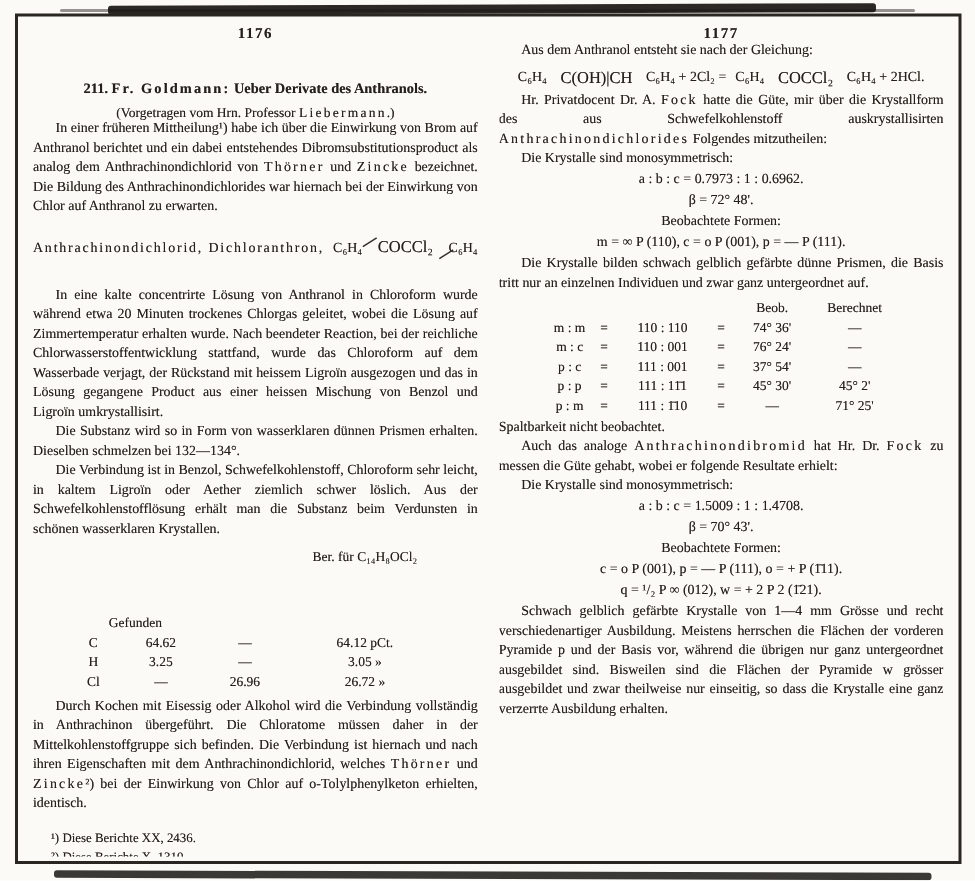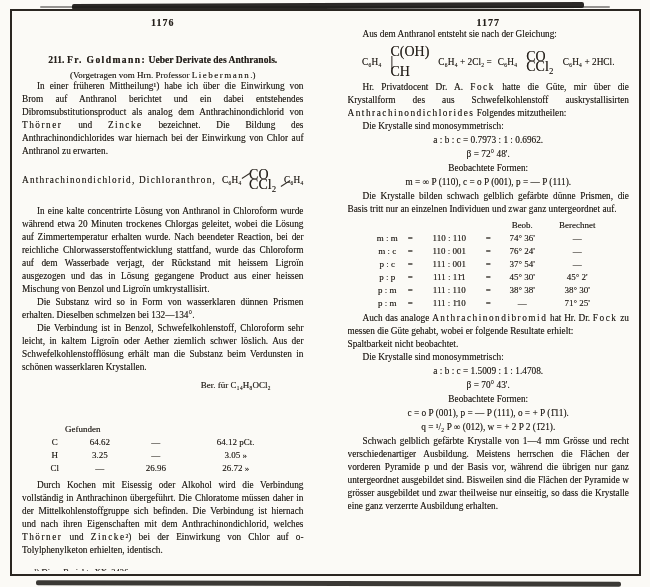--- a/index.html
+++ b/index.html
@@ -13,38 +13,38 @@
   .frame {
     position:absolute; left:10px; top:9px; right:9px; bottom:11px;
     border:2px solid #2a2621; pointer-events:none;
   }
   .smudge { position:absolute; background:#191613; border-radius:2px; }
   .smudge-top { top:3px; left:72px; width:512px; height:6px; transform:rotate(-0.2deg); opacity:.92; }
   .smudge-top2 { top:6px; left:40px; width:570px; height:2px; opacity:.45; }
   .smudge-bottom { bottom:1px; left:36px; width:585px; height:5px; transform:rotate(0.15deg); opacity:.85; }
   .pages {
     position:absolute; left:22px; right:21px; top:14px; bottom:16px;
-    display:flex; gap:44px;
+    display:flex; gap:14px;
   }
   .col { flex:1 1 0; overflow:hidden; min-width:0; }
   .pagenum { text-align:center; font-size:10px; font-weight:bold; letter-spacing:1px; margin-top:3px; }
   .title { margin-top:25px; text-align:center; font-size:9.6px; font-weight:bold; line-height:13px; }
   .title .sp { letter-spacing:1.4px; }
   .subtitle { margin-top:4px; text-align:center; font-size:9px; }
   p.body { margin:0; font-size:9.3px; line-height:13px; text-align:justify; }
   p.ind { text-indent:15px; }
   .sp { letter-spacing:1.5px; }
   .mt4 { margin-top:4px; } .mt8 { margin-top:8px; } .mt12 { margin-top:12px; }
   .center-line { text-align:center; font-size:9.3px; line-height:13px; margin:1px 0; }
   
   .formula-line {
     margin:12px 0 16px 0; display:flex; align-items:center; font-size:9.3px; white-space:nowrap;
   }
   .chem-label { letter-spacing:1.2px; margin-right:6px; }
-  .stack { display:inline-flex; flex-direction:column; align-items:flex-start; font-size:14px; line-height:9.5px; margin:0 3px; }
+  .stack { display:inline-flex; flex-direction:row; align-items:flex-start; font-size:11px; line-height:9.5px; margin:0 3px; }
   .bond { display:inline-block; width:10px; height:10px; position:relative; }
   .bond::after { content:""; position:absolute; left:0; top:4px; width:11px; height:1px; background:#35302a; }
   .bond.up::after { transform:rotate(-33deg); }
   .bond.lo { margin-top:8px; } .bond.hi { margin-bottom:8px; }
   .equation { display:flex; align-items:center; justify-content:center; font-size:9.3px; margin:6px 0 4px 0; white-space:nowrap; gap:6px; }
   .equation .stack { line-height:10px; }
   
   .an-table { margin:5px auto 4px auto; width:250px; font-size:9px; line-height:13px; }
   .an-head, .an-row { display:grid; grid-template-columns:34px 56px 56px 1fr; }
   .an-head .found { grid-column:1 / 3; text-align:center;margin-top:44px; }
@@ -166,27 +166,26 @@
       <p class="body ind mt4">Die Krystalle bilden schwach gelblich gefärbte dünne Prismen, die Basis tritt nur an einzelnen Individuen und zwar ganz untergeordnet auf.</p>
 
       <div class="at">
         <div class="at-head">
           <span class="spacer"></span><span class="at-beob">Beob.</span><span class="at-ber">Berechnet</span>
         </div>
         <div class="at-row"><span class="at-pair">m : m</span><span class="at-eq">=</span><span class="at-idx">110 : 110</span><span class="at-eq">=</span><span class="at-beob">74° 36'</span><span class="at-ber">—</span></div>
         <div class="at-row"><span class="at-pair">m : c</span><span class="at-eq">=</span><span class="at-idx">110 : 001</span><span class="at-eq">=</span><span class="at-beob">76° 24'</span><span class="at-ber">—</span></div>
         <div class="at-row"><span class="at-pair">p : c</span><span class="at-eq">=</span><span class="at-idx">111 : 001</span><span class="at-eq">=</span><span class="at-beob">37° 54'</span><span class="at-ber">—</span></div>
         <div class="at-row"><span class="at-pair">p : p</span><span class="at-eq">=</span><span class="at-idx">111 : 11̄1</span><span class="at-eq">=</span><span class="at-beob">45° 30'</span><span class="at-ber">45° 2'</span></div>
-        <div class="at-row"><span class="at-pair">p : m</span><span class="at-eq">=</span><span class="at-idx">111 : 110</span><span class="at-eq">=</span><span class="at-beob">38° 38'</span><span class="at-ber">38° 30'</span></div>
         <div class="at-row"><span class="at-pair">p : m</span><span class="at-eq">=</span><span class="at-idx">111 : 1̄10</span><span class="at-eq">=</span><span class="at-beob">—</span><span class="at-ber">71° 25'</span></div>
       </div>
 
+      <p class="body">Spaltbarkeit nicht beobachtet.</p>
+
       <p class="body ind"><span>Auch das analoge </span><span class="sp">Anthrachinondibromid</span><span> hat Hr. Dr. </span><span class="sp">Fock</span><span> zu messen die Güte gehabt, wobei er folgende Resultate erhielt:</span></p>
-
-      <p class="body">Spaltbarkeit nicht beobachtet.</p>
 
       <p class="body ind">Die Krystalle sind monosymmetrisch:</p>
       <div class="center-line">a : b : c = 1.5009 : 1 : 1.4708.</div>
       <div class="center-line">β = 70° 43'.</div>
       <div class="center-line mt4">Beobachtete Formen:</div>
       <div class="center-line">c = o P (001), p = — P (111), o = + P (1̄11).</div>
       <div class="center-line">q = ¹/₂ P ∞ (012), w = + 2 P 2 (1̄21).</div>
 
       <p class="body ind mt4">Schwach gelblich gefärbte Krystalle von 1—4 mm Grösse und recht verschiedenartiger Ausbildung. Meistens herrschen die Flächen der vorderen Pyramide p und der Basis vor, während die übrigen nur ganz untergeordnet ausgebildet sind. Bisweilen sind die Flächen der Pyramide w grösser ausgebildet und zwar theilweise nur einseitig, so dass die Krystalle eine ganz verzerrte Ausbildung erhalten.</p>
     </div>

